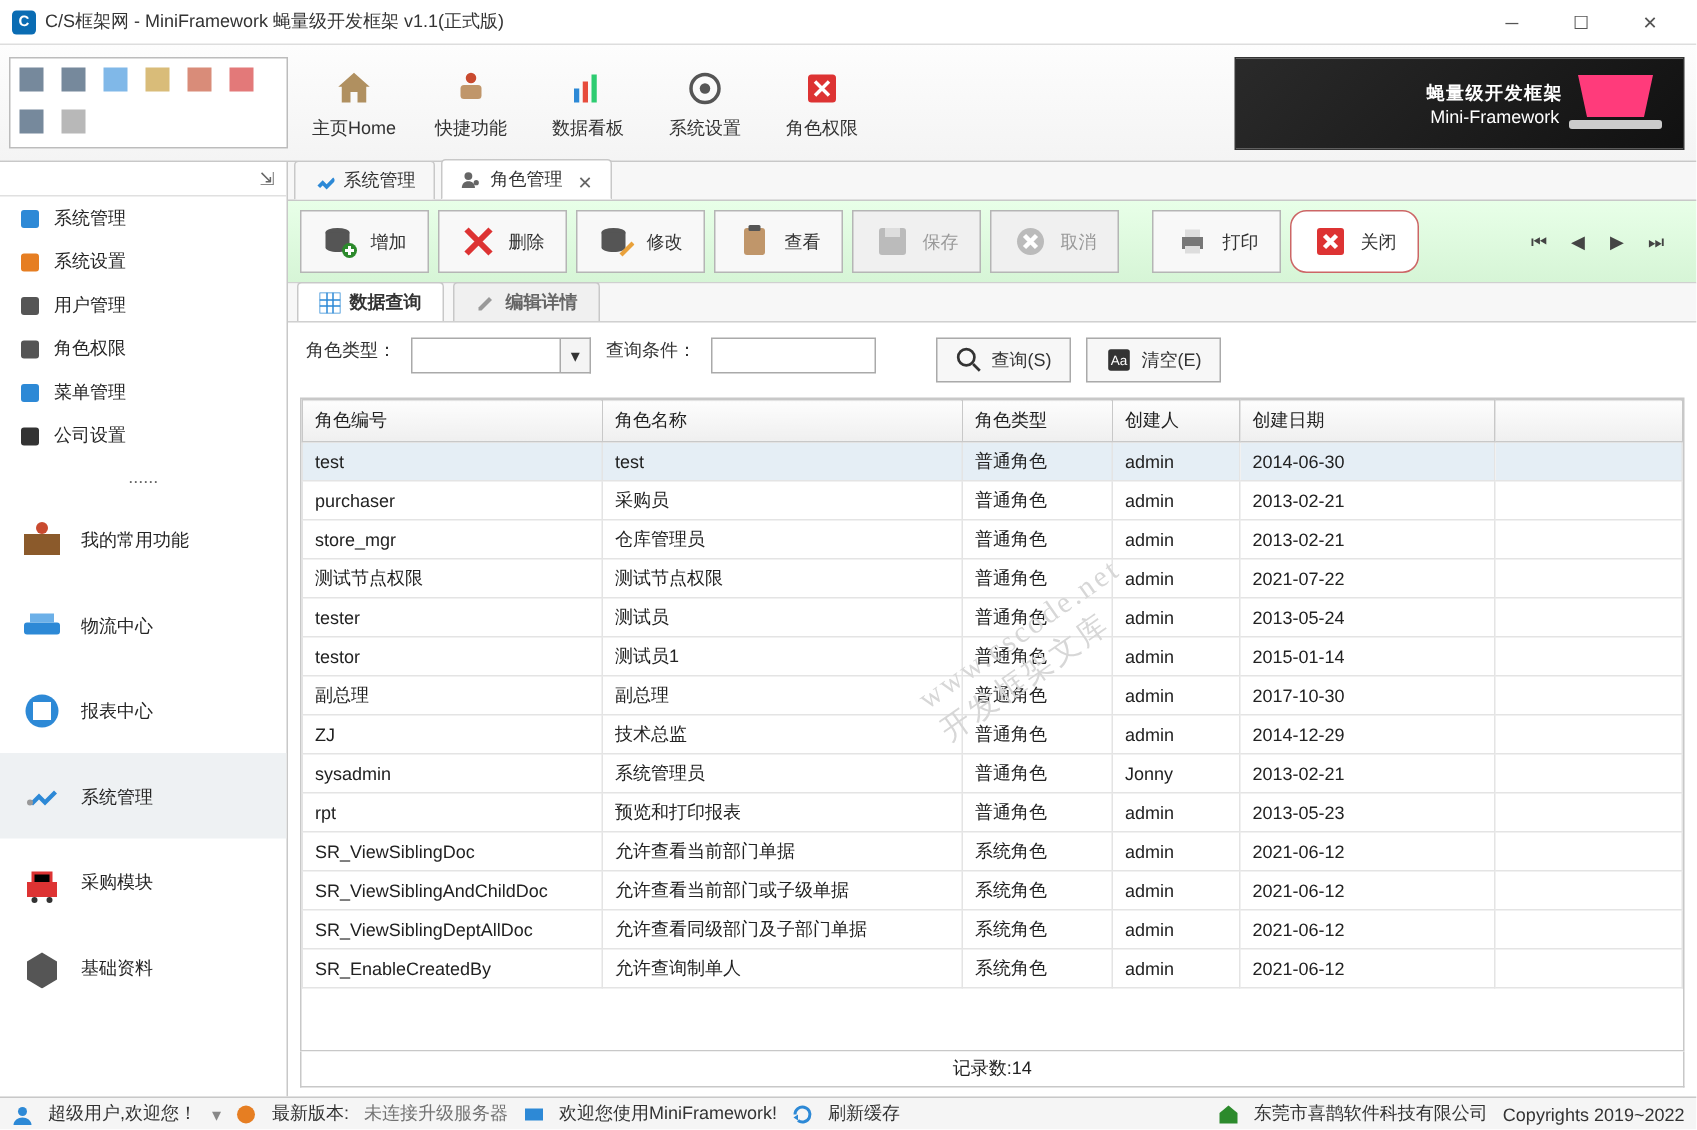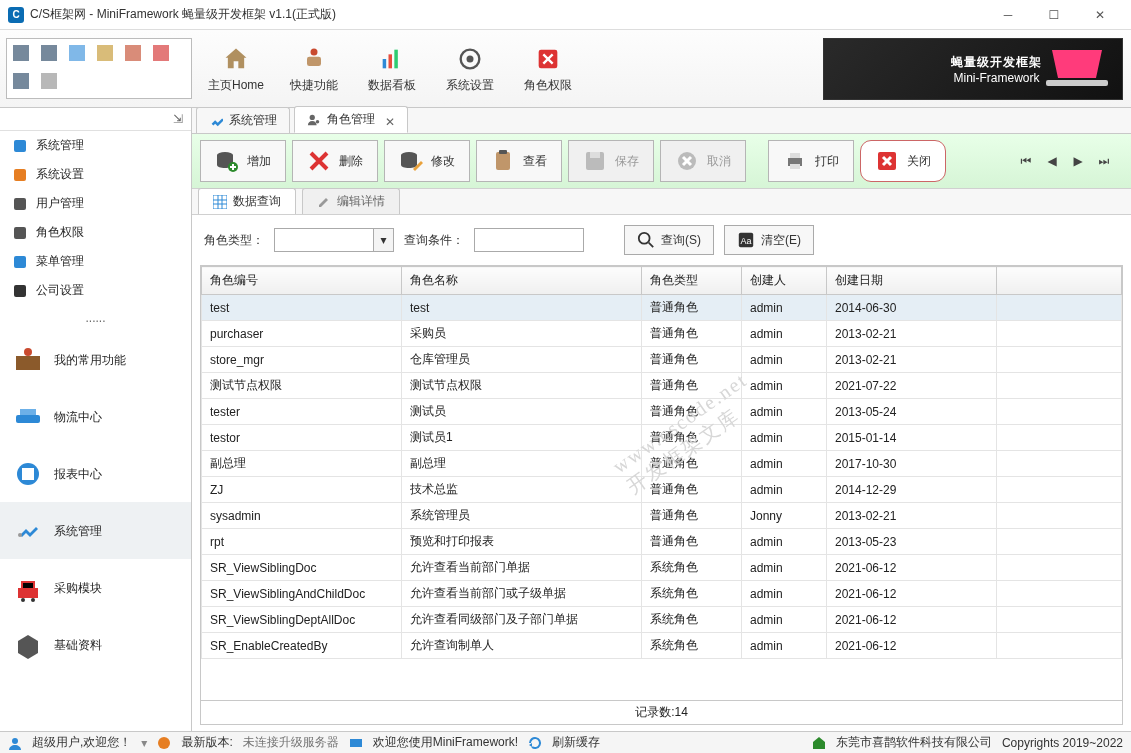--- a/index.html
+++ b/index.html
@@ -52,24 +52,24 @@
 .toolbar { display:flex; align-items:center; gap:6px; padding:6px 8px; border-bottom:1px solid #d0d0d0; background:linear-gradient(#e8ffe8,#d6f5d6); }
 .toolbar .tbtn { display:flex; align-items:center; gap:8px; padding:6px 14px; border:1px solid #b5b5b5; background:#f8f8f8; cursor:pointer; height:42px; min-width:80px; }
 .toolbar .tbtn .tic { width:24px; height:24px; }
 .toolbar .tbtn.disabled { color:#999; background:#f0f0f0; }
 .toolbar .tbtn.close { background:#fff;border-radius:11px; }
 .toolbar .sep { width:10px; }
 .toolbar .navarrows { margin-left:auto; display:flex; gap:8px; padding-right:10px; }
 .toolbar .navarrows .na { width:18px; height:18px; color:#444; cursor:pointer; display:flex; align-items:center; justify-content:center; }
 
 .subtabs { display:flex; border-bottom:1px solid #d0d0d0; background:#f7f7f7; height:26px; align-items:flex-end; }
-.subtabs .stab { display:flex; align-items:center; gap:6px; padding:4px 14px; border:1px solid #c8c8c8; border-bottom:none; background:#fff; margin-left:6px; border-radius:3px 3px 0 0; cursor:pointer; }
+.subtabs .stab { display:flex; align-items:center; gap:6px; padding:4px 14px; border:1px solid #c8c8c8; border-bottom:none; background:#fff; margin-left:6px; border-radius:3px 3px 0 0; cursor:pointer;font-weight:bold; }
 .subtabs .stab.inactive { background:#f0f0f0; color:#666; }
 
-.filterbar { display:flex; align-items:center; gap:10px; padding:10px 12px; }
+.filterbar { display:flex; align-items:flex-start; gap:10px; padding:10px 12px; }
 .filterbar label { color:#333; }
 .filterbar .combo { display:flex; }
 .filterbar .combo input { width:100px; height:24px; border:1px solid #aaa; padding:0 4px; }
 .filterbar .combo .dd { width:20px; height:24px; border:1px solid #aaa; border-left:none; background:#f4f4f4; display:flex; align-items:center; justify-content:center; cursor:pointer; }
 .filterbar input.txt { width:110px; height:24px; border:1px solid #aaa; padding:0 4px; }
 .filterbar .fbtn { display:flex; align-items:center; gap:6px; padding:4px 12px; height:30px; border:1px solid #aaa; background:#f7f7f7; cursor:pointer; }
 .filterbar .fbtn .fic { width:18px; height:18px; }
 
 .gridwrap { flex:1; overflow:auto; border:1px solid #c8c8c8; margin:0 8px 0 8px; background:#fff; position:relative; }
 table.grid { width:100%; border-collapse:collapse; table-layout:fixed; }

